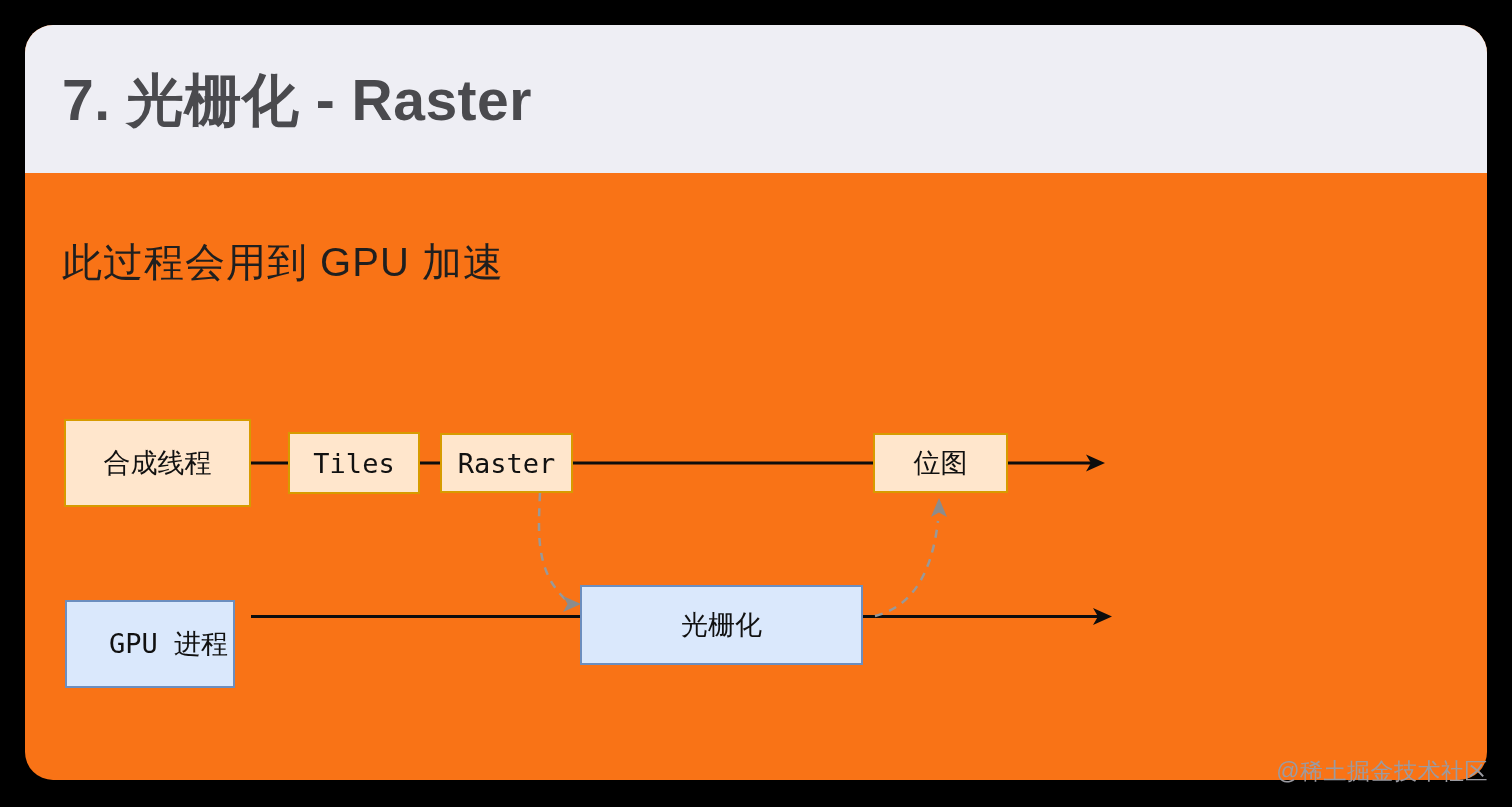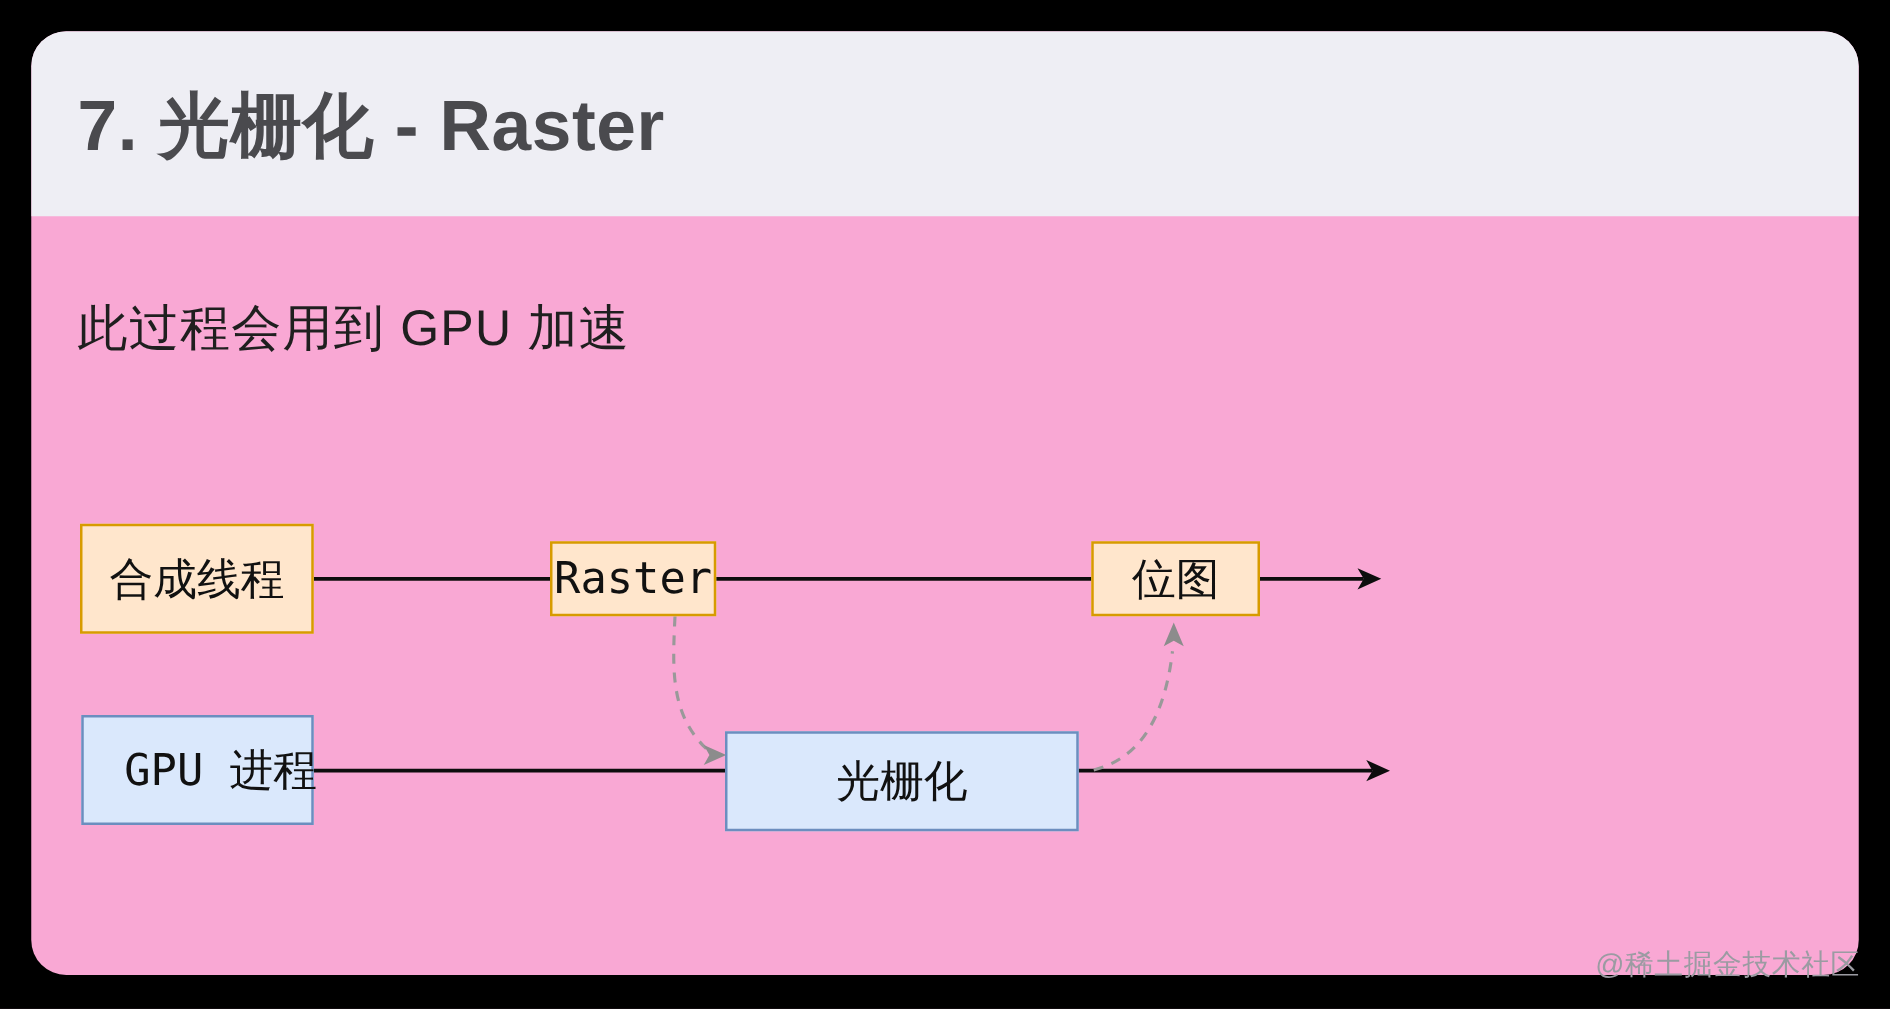--- a/index.html
+++ b/index.html
@@ -7,21 +7,21 @@
     width: 1512px; height: 807px;
     background: #000000;
     font-family: "Liberation Sans", sans-serif;
     overflow: hidden;
     position: relative;
   }
   .card {
     position: absolute;
     left: 25px; top: 25px;
     width: 1462px; height: 755px;
-    background: #f9a8d4;
+    background: #f97316;
     border-radius: 28px;
     overflow: hidden;
   }
   .card-header {
     position: absolute;
     left: 0; top: 0;
     width: 100%; height: 148px;
     background: #eeeef4;
     display: flex;
     align-items: center;
@@ -49,31 +49,31 @@
     width: 1462px; height: 755px;
     z-index: 1;
   }
   .node {
     position: absolute;
     z-index: 2;
     display: flex;
     align-items: center;
     justify-content: center;
     font-family: "DejaVu Sans Mono", "DejaVu Sans", monospace;
-    font-size: 35px;
+    font-size: 27px;
     color: #111111;
     white-space: pre;
   }
   .node.orange { background: #ffe6cc; border: 2.5px solid #d79b00; }
   .node.blue   { background: #dae8fc; border: 2.5px solid #6c8ebf; }
   .node-compositor   { left: 39px;  top: 394px; width: 187px; height: 88px; }
   .node-tiles        { left: 263px; top: 407px; width: 132px; height: 62px; }
   .node-raster       { left: 415px; top: 408px; width: 133px; height: 60px; }
   .node-bitmap       { left: 848px; top: 408px; width: 135px; height: 60px; }
-  .node-gpu          { left: 40px;  top: 547px; width: 186px; height: 88px; padding-left: 37px; }
+  .node-gpu          { left: 40px;  top: 575px; width: 170px; height: 88px; padding-left: 37px; }
   .node-rasterize    { left: 555px; top: 560px; width: 283px; height: 80px; }
   .watermark {
     position: absolute;
     right: 24px; bottom: 20px;
     font-size: 23px;
     color: #9b9ba2;
     letter-spacing: 0.5px;
     z-index: 5;
   }
 </style>
@@ -98,20 +98,21 @@
 
     <path d="M 515,468 C 513,510 511,546 540,574" fill="none" stroke="#999999" stroke-width="2.5" stroke-dasharray="8 7"></path>
     <polygon points="556,579 538,571 542.5,579 538,587" fill="#8c8c8c"></polygon>
 
     <path d="M 850,591 C 882,583 906,556 913,496" fill="none" stroke="#999999" stroke-width="2.5" stroke-dasharray="8 7"></path>
     <polygon points="914,473 906,492 914,487.5 922,492" fill="#8c8c8c"></polygon>
   </svg>
 
   <div class="node orange node-compositor">合成线程</div>
 
+  <div class="node orange node-tiles">Tiles</div>
 
   <div class="node orange node-raster">Raster</div>
 
   <div class="node orange node-bitmap">位图</div>
 
   <div class="node blue node-gpu">GPU 进程</div>
 
   <div class="node blue node-rasterize">光栅化</div>
 
 </div>

